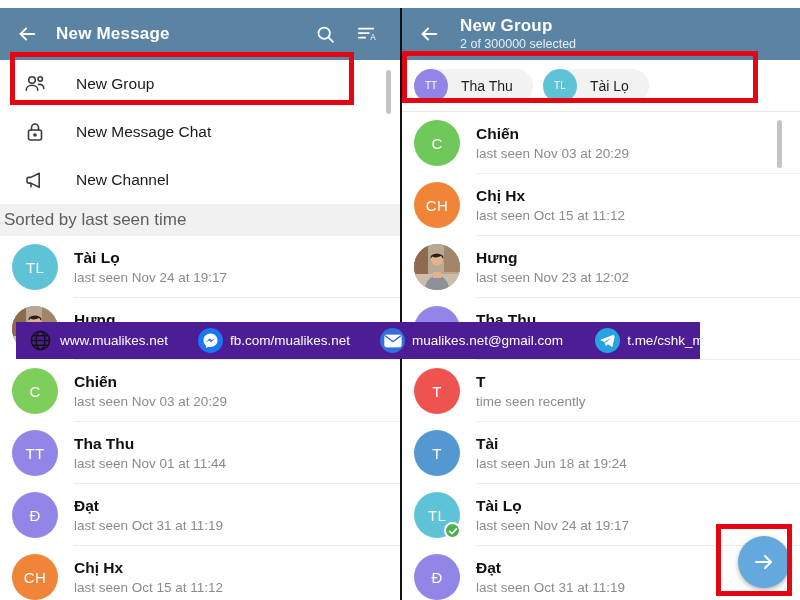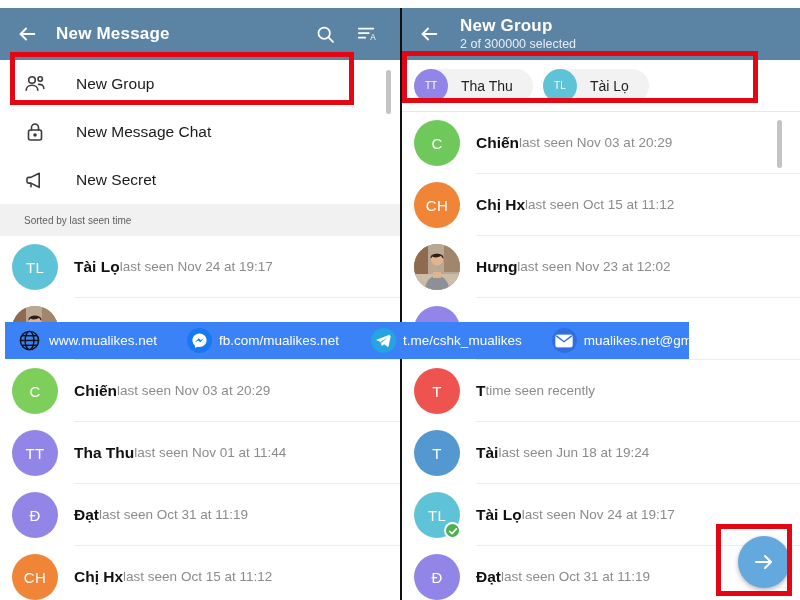--- a/index.html
+++ b/index.html
@@ -77,22 +77,22 @@
   }
   .action-row .label {
     margin-left: 24px;
     font-size: 15.5px;
     color: #1b1b1b;
   }
   .section-header {
     background: #f1f1f1;
     height: 32px;
     display: flex; align-items: center;
-    padding-left: 24px;
-    font-size: 10px;
+    padding-left: 4px;
+    font-size: 17px;
     color: #5e5e5e;
   }
 
   
   .contact-row {
     height: 62px;
     display: flex; align-items: center;
     padding-left: 12px;
     background: #fff;
     position: relative;
@@ -123,21 +123,21 @@
     position: absolute;
     right: -1px; bottom: -1px;
     width: 17px; height: 17px;
     border-radius: 50%;
     background: #4caf50;
     border: 2px solid #fff;
     display: flex; align-items: center; justify-content: center;
   }
   .contact-text {
     margin-left: 16px;
-    display: flex; flex-direction: row; justify-content: center; text-align: right;
+    display: flex; flex-direction: column; justify-content: center;
   }
   .contact-name {
     font-size: 15.5px;
     font-weight: bold;
     color: #111;
     line-height: 1.25;
   }
   .contact-status {
     font-size: 13.5px;
     color: #8b8b8b;
@@ -197,22 +197,22 @@
   .redbox {
     position: absolute;
     border: 5px solid #e30613;
     background: transparent;
     pointer-events: none;
   }
 
   
   .banner {
     position: absolute;
-    left: 5px; width: 684px;
-    background: #3b82f6;
+    left: 16px; width: 684px;
+    background: #4c1d95;
     display: flex;
     align-items: center;
     z-index: 40;
   }
   .banner-item {
     display: flex; align-items: center;
     color: #ffffff;
     font-size: 13.5px;
     white-space: nowrap;
   }
@@ -283,21 +283,21 @@
       <div class="label">New Message Chat</div>
     </div>
 
     <div class="action-row">
       <div class="ico">
         <svg width="24" height="24" viewBox="0 0 24 24" fill="none" stroke="#3a3a3a" stroke-width="1.6" stroke-linecap="round" stroke-linejoin="round">
             <path d="M4 10.5v3a1.6 1.6 0 0 0 1.6 1.6h2.2l8.4 4.2V5.2L7.8 9.4H5.6A1.6 1.6 0 0 0 4 10.5z"></path>
             <path d="M8 15.5v3.2"></path>
           </svg>
       </div>
-      <div class="label">New Secret</div>
+      <div class="label">New Channel</div>
     </div>
 
     <div class="section-header">Sorted by last seen time</div>
 
     <div id="left-contacts">
         <div class="contact-row divided">
           <div class="avatar" style="width: 46px; height: 46px; background: rgb(95, 195, 216);">
             <span style="font-size: 15px;">TL</span>
           </div>
           <div class="contact-text">
@@ -512,32 +512,32 @@
         <span>www.mualikes.net</span>
       </div>
       <div class="banner-item" style="margin-left: 30px;">
         <div class="b-ico fb">
           <svg width="17" height="17" viewBox="0 0 24 24" fill="#fff">
             <path d="M12 2C6.3 2 2 6.2 2 11.7c0 3.1 1.4 5.8 3.7 7.6v3.4l3.4-1.9c.9.3 1.9.4 2.9.4 5.7 0 10-4.2 10-9.5S17.7 2 12 2zm1.1 12.6l-2.6-2.7-5 2.7 5.5-5.8 2.6 2.7 4.9-2.7-5.4 5.8z"></path>
           </svg>
         </div>
         <span>fb.com/mualikes.net</span>
       </div>
-      <div class="banner-item" style="margin-left: 32px;">
-        <div class="b-ico tg">
-          <svg width="17" height="17" viewBox="0 0 24 24" fill="#fff">
-            <path d="M21.6 3.4 2.8 10.7c-.9.3-.9 1.1 0 1.4l4.7 1.5 1.8 5.5c.2.6.4.8 1 .3l2.6-2.1 4.8 3.5c.8.4 1.3.2 1.5-.8l2.8-13c.2-1.1-.5-1.8-1.4-1.6zM8.7 13.4l9-5.7-8.3 7.6-.3 2.6-.4-4.5z"></path>
-          </svg>
-        </div>
-        <span>t.me/cshk_mualikes</span>
-      </div>
       <div class="banner-item" style="margin-left: 30px;">
         <div class="b-ico mail">
           <svg width="18" height="14" viewBox="0 0 24 18" fill="none">
             <rect x="1" y="1" width="22" height="16" rx="2" fill="#fff" stroke="#fff"></rect>
             <path d="M1.8 2.2 12 10 22.2 2.2" fill="none" stroke="#2f6fe0" stroke-width="1.8"></path>
           </svg>
         </div>
         <span>mualikes.net@gmail.com</span>
       </div>
+      <div class="banner-item" style="margin-left: 32px;">
+        <div class="b-ico tg">
+          <svg width="17" height="17" viewBox="0 0 24 24" fill="#fff">
+            <path d="M21.6 3.4 2.8 10.7c-.9.3-.9 1.1 0 1.4l4.7 1.5 1.8 5.5c.2.6.4.8 1 .3l2.6-2.1 4.8 3.5c.8.4 1.3.2 1.5-.8l2.8-13c.2-1.1-.5-1.8-1.4-1.6zM8.7 13.4l9-5.7-8.3 7.6-.3 2.6-.4-4.5z"></path>
+          </svg>
+        </div>
+        <span>t.me/cshk_mualikes</span>
+      </div>
     </div>
 
 </div>
 
 </body></html>

